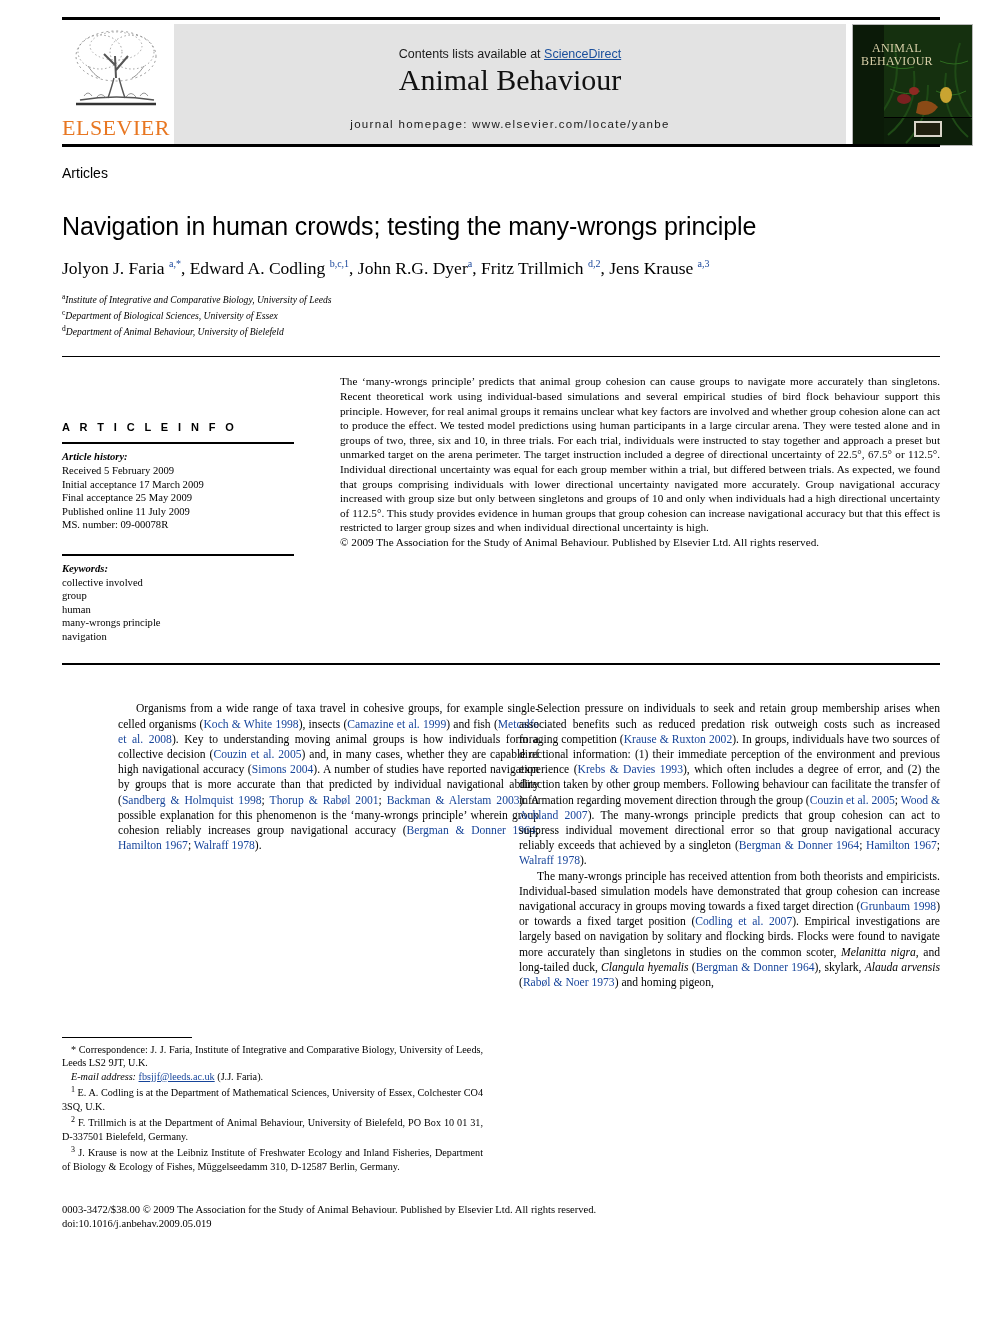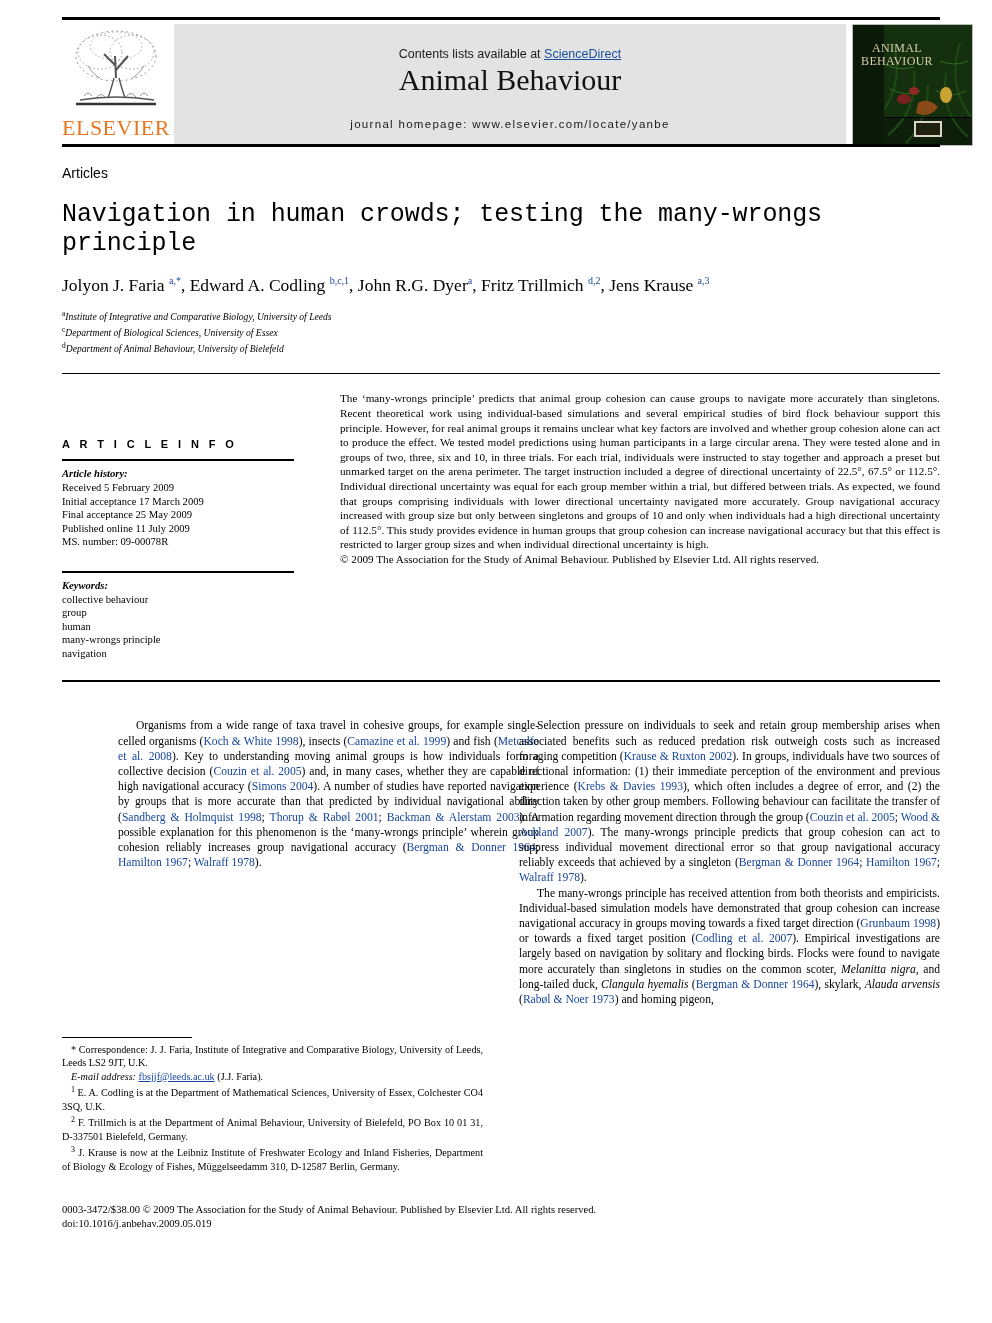--- a/index.html
+++ b/index.html
@@ -143,24 +143,24 @@
     background: #000;
   }
 
   
   .section-label {
     font-family: "Liberation Sans", sans-serif;
     font-size: 14px;
     margin-top: 21px;
   }
   .article-title {
-    font-family: Liberation Mono, monospace;
+    font-family: Liberation Sans, sans-serif;
     font-size: 25px;
     font-weight: normal;
-    margin-top: 19px;
+    margin-top: 31px;
     letter-spacing: -0.1px;
   }
   .authors {
     font-family: "Liberation Serif", serif;
     font-size: 17.5px;
     margin-top: 17px;
   }
   .authors sup {
     color: #16449a;
     font-size: 10px;
@@ -402,21 +402,21 @@
               <div>Final acceptance 25 May 2009</div>
               <div>Published online 11 July 2009</div>
               <div>MS. number: 09-00078R</div>
             </div>
       </div>
       <div class="info-gap"></div>
       <div class="info-rule"></div>
       <div class="info-block">
         <div class="ital">Keywords:</div>
         <div>
-              <div>collective behaviour</div>
+              <div>collective involved</div>
               <div>group</div>
               <div>human</div>
               <div>many-wrongs principle</div>
               <div>navigation</div>
             </div>
       </div>
     </div>
 
     <div class="abstract-col">
       <p>The ‘many-wrongs principle’ predicts that animal group cohesion can cause groups to navigate more accurately than singletons. Recent theoretical work using individual-based simulations and several empirical studies of bird flock behaviour support this principle. However, for real animal groups it remains unclear what key factors are involved and whether group cohesion alone can act to produce the effect. We tested model predictions using human participants in a large circular arena. They were tested alone and in groups of two, three, six and 10, in three trials. For each trial, individuals were instructed to stay together and approach a preset but unmarked target on the arena perimeter. The target instruction included a degree of directional uncertainty of 22.5°, 67.5° or 112.5°. Individual directional uncertainty was equal for each group member within a trial, but differed between trials. As expected, we found that groups comprising individuals with lower directional uncertainty navigated more accurately. Group navigational accuracy increased with group size but only between singletons and groups of 10 and only when individuals had a high directional uncertainty of 112.5°. This study provides evidence in human groups that group cohesion can increase navigational accuracy but that this effect is restricted to larger group sizes and when individual directional uncertainty is high.</p>

